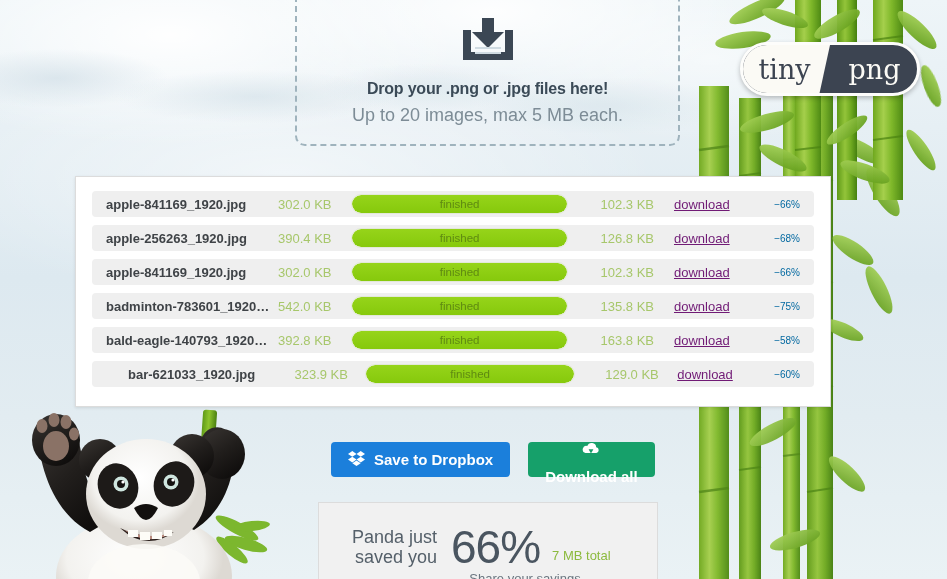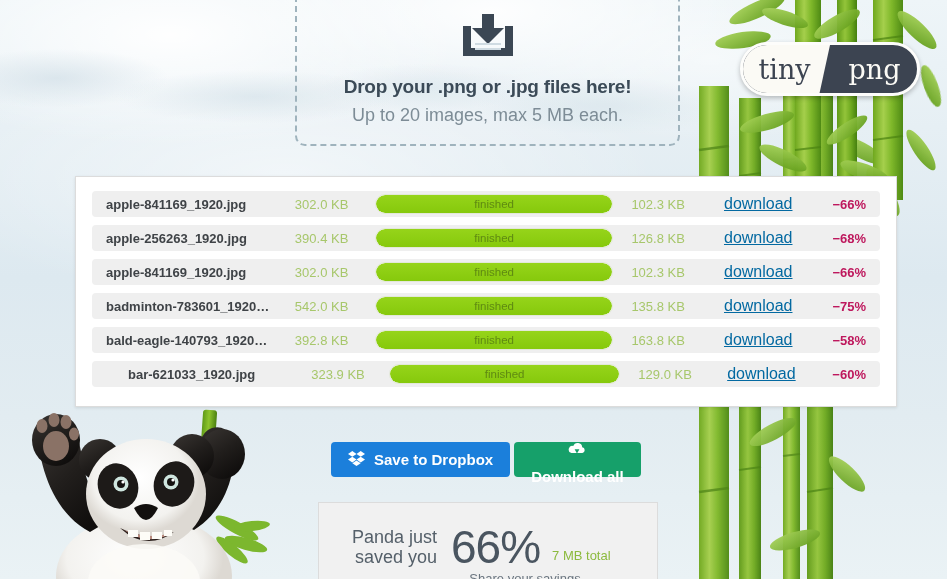--- a/index.html
+++ b/index.html
@@ -41,21 +41,21 @@
     width: 385px; height: 160px;
     border: 2px dashed #9fb3bd;
     border-radius: 10px;
     background: rgba(255,255,255,0.06);
     display: flex; flex-direction: column;
     align-items: center; justify-content: flex-end;
     padding-bottom: 18px;
   }
   #dropzone-icon { margin-bottom: 14px; }
   #dropzone-title {
-    font-size: 19px; font-weight: bold; color: #3b4a57;
+    font-size: 16px; font-weight: bold; color: #3b4a57;
     letter-spacing: -0.2px; margin-bottom: 7px;
   }
   #dropzone-sub { font-size: 18px; color: #7d8c96; }
 
   
   #logo {
     position: absolute; right: 27px; top: 42px;
     width: 180px; height: 54px;
     background: #3c4451;
     border-radius: 27px;
@@ -73,21 +73,21 @@
   #logo-png {
     width: 50%;
     display: flex; align-items: center; justify-content: center;
     font-family: "DejaVu Serif", "Liberation Serif", serif;
     font-size: 27px; color: #fbfaf5; padding-left: 2px;
   }
 
   
   #file-panel {
     position: absolute; left: 75px; top: 176px;
-    width: 822px; height: 231px;
+    width: 756px; height: 231px;
     background: #fff;
     border: 1px solid #dcdcdc;
     box-shadow: 0 1px 3px rgba(0,0,0,.10);
     padding: 14px 16px;
   }
   .file-row {
     display: flex; align-items: center;
     height: 26px; margin-bottom: 8px;
     background: #efefef; border-radius: 4px;
     padding: 0 14px;
@@ -109,36 +109,36 @@
     position: absolute; left: 0; top: 0; bottom: 0;
     background: linear-gradient(180deg, #96d41a 0%, #86c90c 100%);
     border-radius: 10px;
   }
   .bar-label {
     position: absolute; inset: 0;
     display: flex; align-items: center; justify-content: center;
     font-size: 11.5px; color: #5f8a12;
   }
   .col-size-new {
-    width: 96px; font-size: 13px; color: #a7c76b; text-align: left;
+    width: 96px; font-size: 13px; color: #a7c76b; text-align: right;
     padding-left: 18px;
   }
   .col-download {
-    width: 110px; font-size: 16px; color: #0369a1; text-decoration: underline;
+    width: 110px; font-size: 13px; color: #701a75; text-decoration: underline;
     text-align: center; cursor: pointer;
   }
   .col-pct {
-    width: 58px; font-size: 13px; font-weight: bold; color: #be185d;
+    width: 58px; font-size: 10px; font-weight: normal; color: #0369a1;
     text-align: right;
   }
 
   
   #action-buttons {
     position: absolute; left: 331px; top: 442px;
-    display: flex; gap: 4px;
+    display: flex; gap: 18px;
   }
   .btn {
     display: flex; align-items: center; gap: 9px;
     height: 35px; padding: 0 17px;
     border: none; border-radius: 4px; cursor: pointer;
     font-size: 15px; font-weight: bold; color: #fff;
     font-family: "Liberation Sans", sans-serif;
   }
   #btn-dropbox { background: #1b7fdb; }
   #btn-download-all { background: #16a06a; flex-direction: column; }

